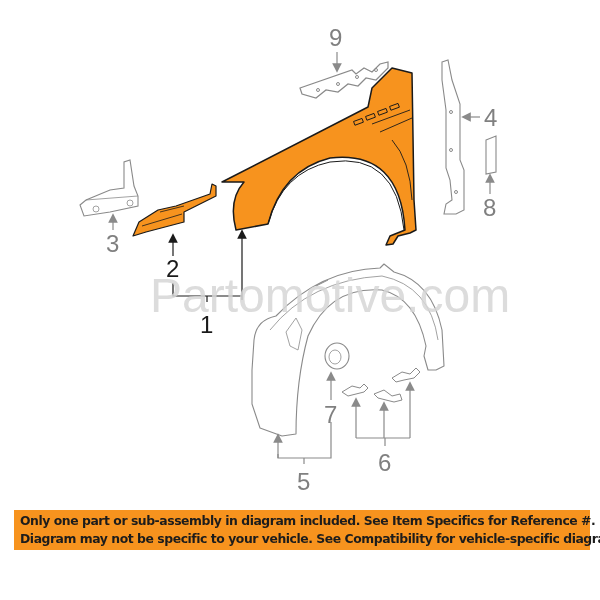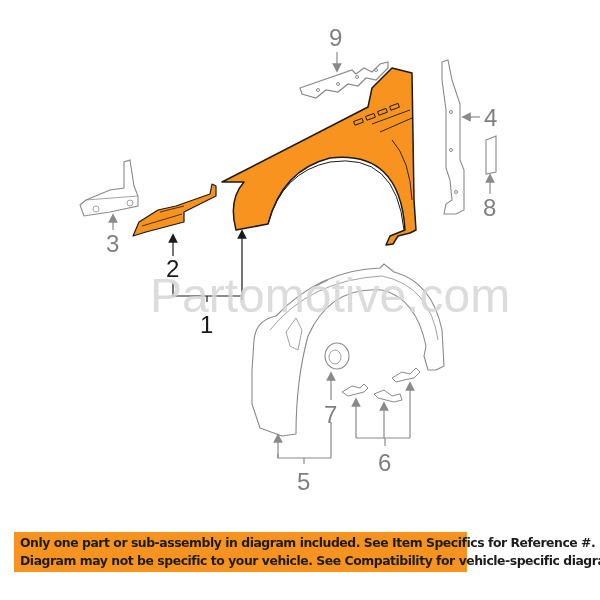--- a/index.html
+++ b/index.html
@@ -2,21 +2,21 @@
 <html><head>
 <meta charset="utf-8">
 <style>
   html, body { margin:0; padding:0; background:#ffffff; }
   body { width:600px; height:600px; position:relative; overflow:hidden; font-family:"Liberation Sans", sans-serif; }
   #diagram { position:absolute; left:0; top:0; width:600px; height:600px; }
   .callout { position:absolute; font-family:"Liberation Sans", sans-serif; font-size:24px; line-height:24px; }
   .callout.dark { color:#1a1a1a; }
   .callout.gray { color:#808080; }
   .watermark { position:absolute; left:150px; top:268px; font-size:48px; color:#d6d6d6; letter-spacing:0px; font-family:"Liberation Sans", sans-serif; opacity:0.85; }
-  .notice { position:absolute; left:14px; top:532px; width:453px; height:40px; background:#f7931e; color:#1c1c1c; font-weight:bold; font-size:12.4px; line-height:18px; padding:2px 0 0 6px; box-sizing:border-box; font-family:"DejaVu Sans", sans-serif; letter-spacing:-0.45px; white-space:nowrap; }
+  .notice { position:absolute; left:14px; top:510px; width:576px; height:40px; background:#f7931e; color:#1c1c1c; font-weight:bold; font-size:12.4px; line-height:18px; padding:2px 0 0 6px; box-sizing:border-box; font-family:"DejaVu Sans", sans-serif; letter-spacing:-0.45px; white-space:nowrap; }
 </style>
 </head>
 <body>
 
 <svg id="diagram" viewBox="0 0 600 600" xmlns="http://www.w3.org/2000/svg">
   <defs>
     <marker id="arrowG" markerWidth="8" markerHeight="8" refX="4" refY="4" orient="auto">
       <path d="M0,0 L8,4 L0,8 z" fill="#8a8a8a"></path>
     </marker>
     <marker id="arrowD" markerWidth="8" markerHeight="8" refX="4" refY="4" orient="auto">

